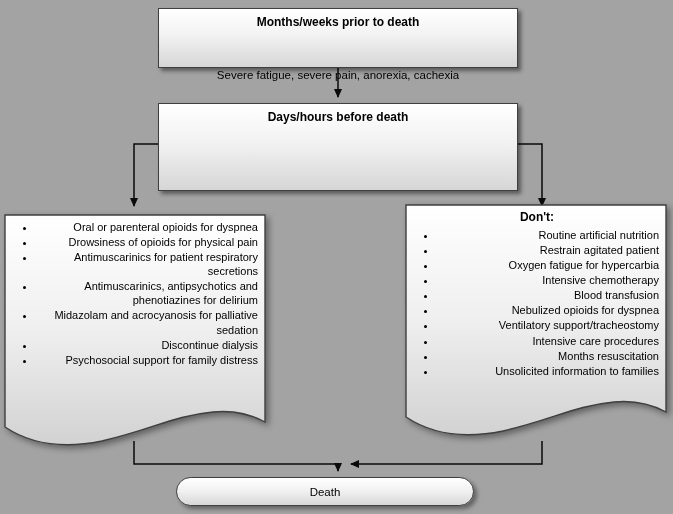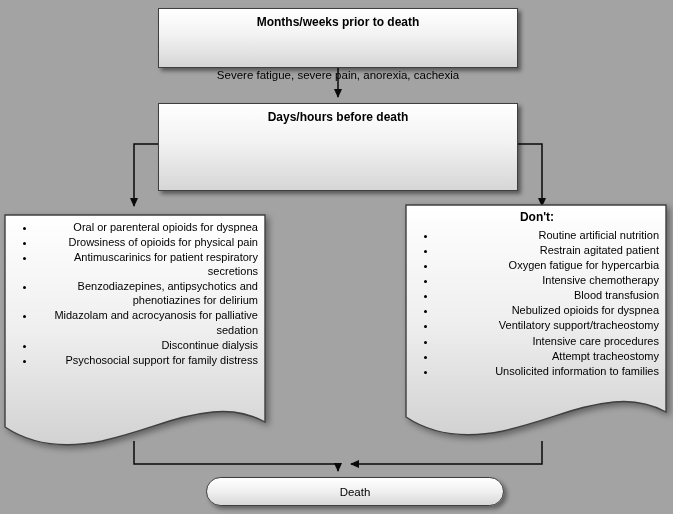--- a/index.html
+++ b/index.html
@@ -23,21 +23,21 @@
   .doc-box{position:absolute;width:262px;height:240px;}
   #box-do{left:4px;top:214px;}
   #box-dont{left:405px;top:196px;margin-top:8px;}
   .doc-shape{position:absolute;left:0;top:0;width:262px;height:240px;
     filter:drop-shadow(3px 3px 3px rgba(0,0,0,0.40));}
   .doc-content{position:absolute;left:10px;right:8px;top:6px;}
   .doc-title{text-align:center;font-weight:bold;font-size:12px;margin:0 0 4px 0;}
   .doc-list{margin:0;padding:0 0 0 22px;font-size:11px;line-height:1.28;text-align:right;}
   .doc-list li{margin:0 0 1px 0;padding-left:1px;}
   #box-death{
-    position:absolute;left:206px;top:477px;width:298px;height:29px;box-sizing:border-box;
+    position:absolute;left:176px;top:477px;width:298px;height:29px;box-sizing:border-box;
     border:1.4px solid #3f3f3f;border-radius:15px;
     background:linear-gradient(180deg,#ffffff 0%,#f0f0f0 50%,#d8d8d8 100%);
     box-shadow:3px 3px 4px rgba(0,0,0,0.40);
     display:flex;align-items:center;justify-content:center;font-size:11.5px;
   }
 </style>
 </head>
 <body>
 
 <div id="canvas">
@@ -71,21 +71,21 @@
 
   <div class="doc-box" id="box-do">
     <svg class="doc-shape" viewBox="0 0 262 240" xmlns="http://www.w3.org/2000/svg">
       <path d="M1,1 H261 V208 C246,200 229,196 209,198 C168,202 150,215 98,227 C59,235 28,231 1,213 Z" fill="url(#docGrad)" stroke="#3f3f3f" stroke-width="1.4"></path>
     </svg>
     <div class="doc-content">
       <ul class="doc-list">
         <li>Oral or parenteral opioids for dyspnea</li>
         <li>Drowsiness of opioids for physical pain</li>
         <li>Antimuscarinics for patient respiratory secretions</li>
-        <li>Benzodiazepines, antipsychotics and phenotiazines for delirium</li>
+        <li>Antimuscarinics, antipsychotics and phenotiazines for delirium</li>
         <li>Midazolam and acrocyanosis for palliative sedation</li>
         <li>Discontinue dialysis</li>
         <li>Psychosocial support for family distress</li>
       </ul>
     </div>
   </div>
 
   <div class="doc-box" id="box-dont">
     <svg class="doc-shape" viewBox="0 0 262 240" xmlns="http://www.w3.org/2000/svg">
       <path d="M1,1 H261 V208 C246,200 229,196 209,198 C168,202 150,215 98,227 C59,235 28,231 1,213 Z" fill="url(#docGrad)" stroke="#3f3f3f" stroke-width="1.4"></path>
@@ -94,21 +94,21 @@
       <div class="doc-title">Don't:</div>
       <ul class="doc-list">
         <li>Routine artificial nutrition</li>
         <li>Restrain agitated patient</li>
         <li>Oxygen fatigue for hypercarbia</li>
         <li>Intensive chemotherapy</li>
         <li>Blood transfusion</li>
         <li>Nebulized opioids for dyspnea</li>
         <li>Ventilatory support/tracheostomy</li>
         <li>Intensive care procedures</li>
-        <li>Attempt tracheostomy</li>
+        <li>Months resuscitation</li>
         <li>Unsolicited information to families</li>
       </ul>
     </div>
   </div>
 
   <div id="box-death">
     <span>Death</span>
   </div>
 
 </div>

